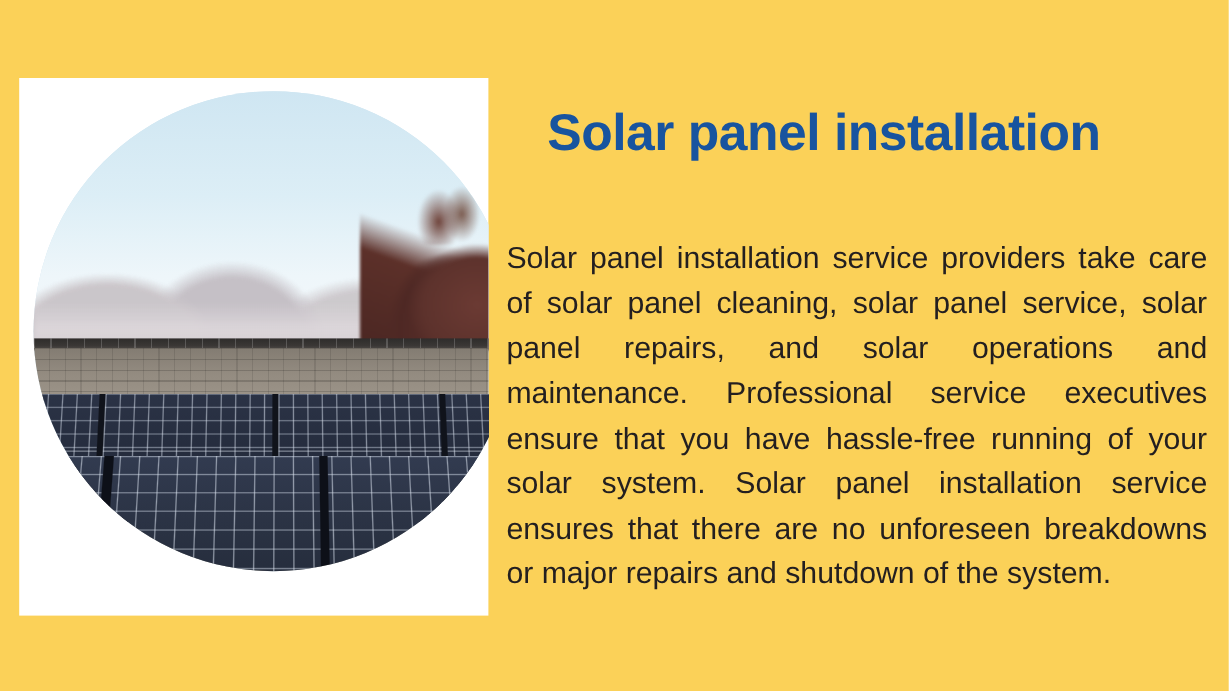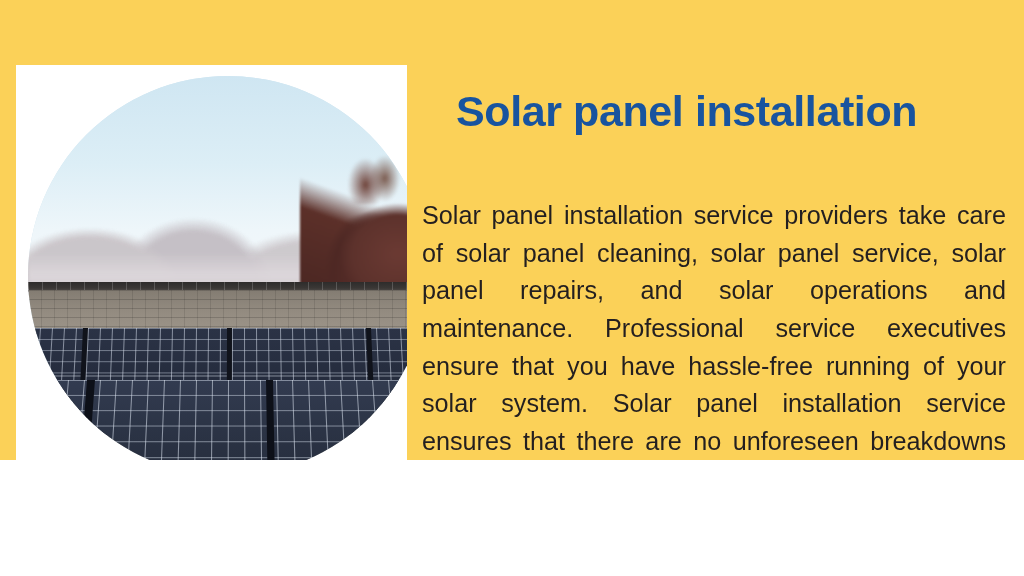--- a/index.html
+++ b/index.html
@@ -10,21 +10,21 @@
   body {
     width: 1024px;
     height: 576px;
     overflow: hidden;
     font-family: "Liberation Sans", sans-serif;
   }
 
   #slide {
     position: relative;
     width: 1024px;
-    height: 460px;
+    height: 576px;
     background: #fbd158;
     overflow: hidden;
   }
 
   
   #photo-card {
     position: absolute;
     left: 16px;
     top: 65px;
     width: 391px;

